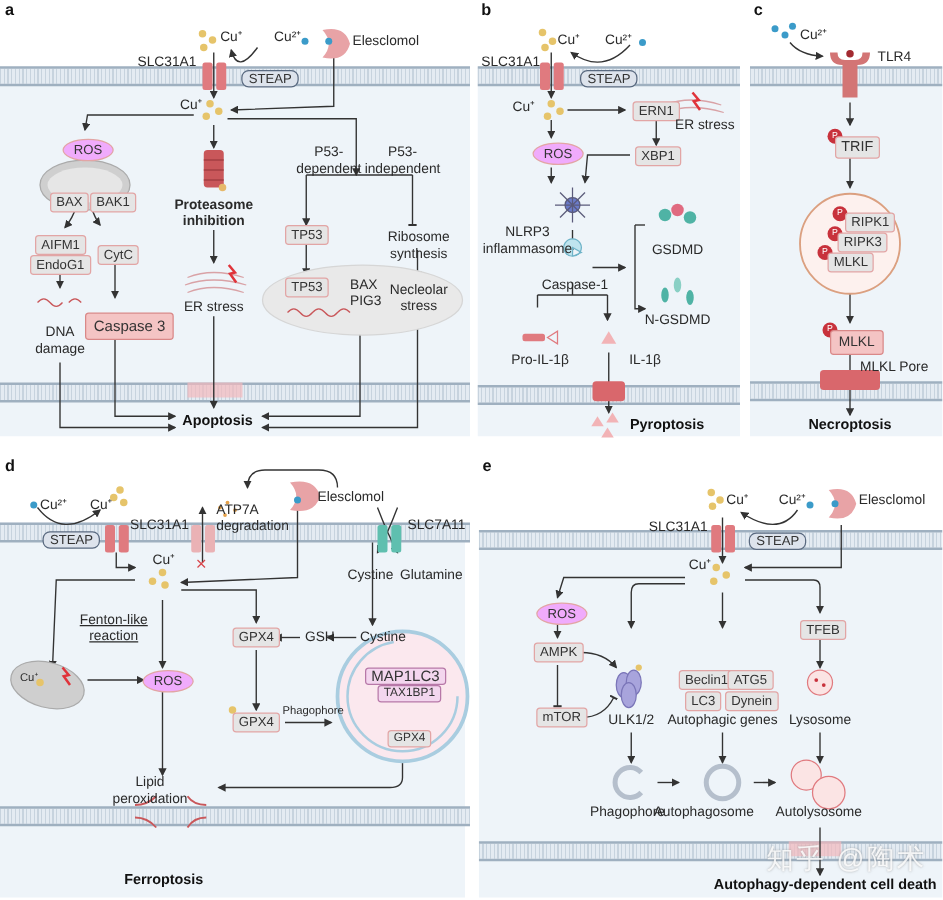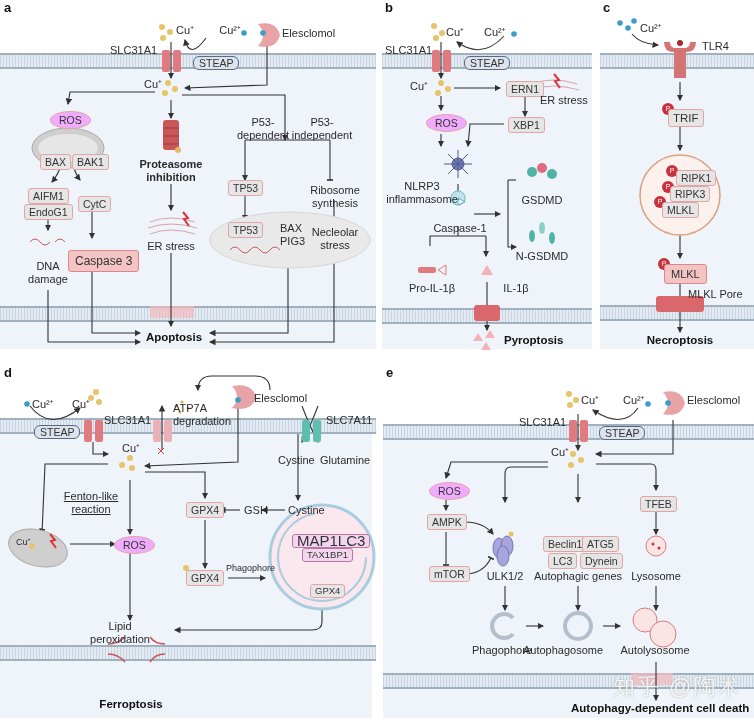--- a/index.html
+++ b/index.html
@@ -372,21 +372,21 @@
   <span class="t" style="left:320px;top:92px;">Glutamine</span>
   <span class="t tc" style="left:91px;top:128px;white-space:pre;text-decoration:underline;">Fenton-like
 reaction</span>
   <span class="box" style="left:186px;top:140px;">GPX4</span>
   <span class="t" style="left:244px;top:142px;">GSH</span>
   <span class="t" style="left:288px;top:142px;">Cystine</span>
   <span class="t" style="left:16px;top:174px;font-size:9px;">Cu⁺</span>
   <span class="ellipse" style="left:114px;top:174px;">ROS</span>
   <span class="box" style="left:186px;top:208px;">GPX4</span>
   <span class="t" style="left:226px;top:200px;font-size:9px;">Phagophore</span>
-  <span class="box purple" style="left:292px;top:172px;font-size:15px;line-height:12px;">MAP1LC3</span>
+  <span class="box purple" style="left:292px;top:172px;font-size:12px;line-height:12px;">MAP1LC3</span>
   <span class="box purple" style="left:302px;top:186px;font-size:9.5px;line-height:12px;">TAX1BP1</span>
   <span class="box" style="left:310px;top:222px;font-size:9.5px;line-height:12px;">GPX4</span>
   <span class="t tc" style="left:120px;top:258px;white-space:pre;">Lipid
 peroxidation</span>
   <span class="t bold tc" style="left:131px;top:336px;">Ferroptosis</span>
 </div>
 
 <div class="panel" style="left:383px;top:362px;width:371px;height:358px;">
   <div class="cell" style="left:0;top:62px;width:371px;height:294px;"></div>
   <div class="membrane" style="top:62px;"></div>

